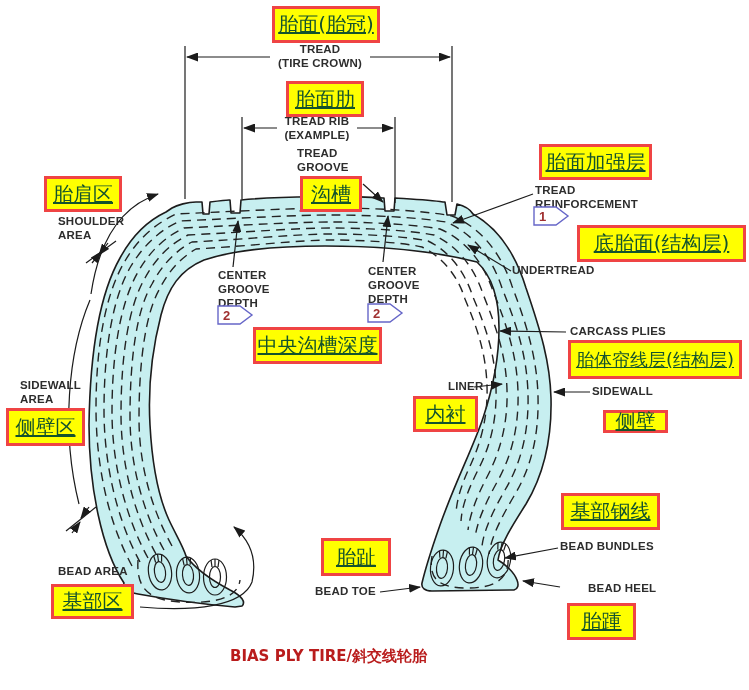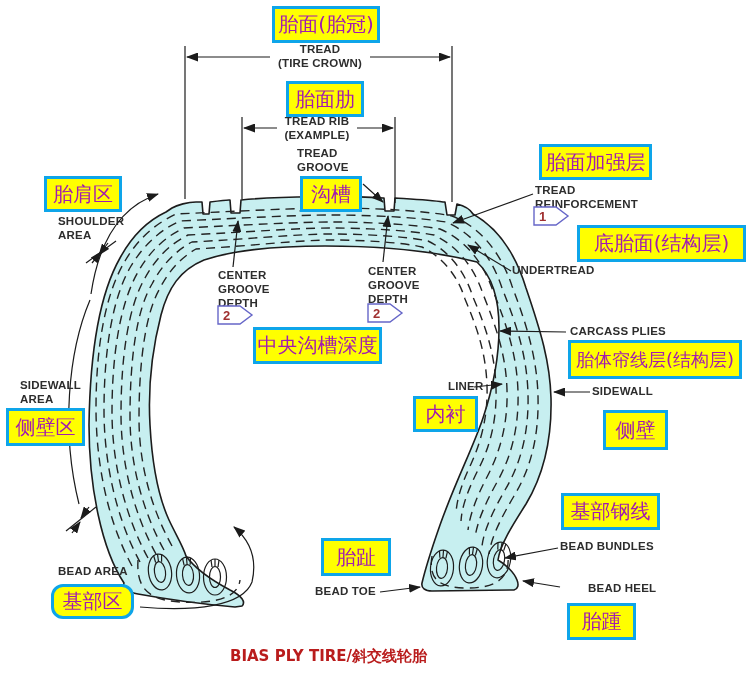--- a/index.html
+++ b/index.html
@@ -1,22 +1,22 @@
 <!DOCTYPE html>
 <html><head>
 <meta charset="utf-8">
 <style>
   html,body{margin:0;padding:0;background:#ffffff;}
   #stage{position:relative;width:749px;height:690px;background:#ffffff;overflow:hidden;
          font-family:"Liberation Sans",sans-serif;}
   #diagram-svg{position:absolute;left:0;top:0;z-index:1;}
-  .cn-box{position:absolute;z-index:3;background:#ffff00;border:3px solid #0ea5e9;
+  .cn-box{position:absolute;z-index:3;background:#ffff00;border:3px solid #ef4444;
           box-sizing:border-box;display:flex;align-items:center;justify-content:center;
-          color:#a21caf;font-size:20px;white-space:nowrap;
-          font-family:"DejaVu Sans","Liberation Sans",sans-serif;}
+          color:#14532d;font-size:20px;white-space:nowrap;
+          font-family:"DejaVu Sans","Liberation Sans",sans-serif;text-decoration:underline;}
   .cn-sm{font-size:18px;}
   .en-label{position:absolute;z-index:2;color:#2d2d2d;font-weight:bold;font-size:11.5px;
             line-height:1.2;letter-spacing:.2px;white-space:pre-line;
             font-family:"Liberation Sans",sans-serif;}
   .centered{text-align:center;}
   .flag{position:absolute;z-index:2;}
   .flag text{font:bold 13px "Liberation Sans",sans-serif;fill:#a03030;}
   #title{position:absolute;z-index:2;left:230px;top:647px;font-weight:bold;font-size:15px;
          color:#b91c1c;font-family:"DejaVu Sans","Liberation Sans",sans-serif;white-space:nowrap;}
 </style>
@@ -211,21 +211,21 @@
 
   <div class="cn-box" style="left:272px;top:6px;width:108px;height:37px;">胎面(胎冠)</div>
   <div class="cn-box" style="left:286px;top:81px;width:78px;height:36px;">胎面肋</div>
   <div class="cn-box" style="left:300px;top:176px;width:62px;height:36px;">沟槽</div>
   <div class="cn-box" style="left:44px;top:176px;width:78px;height:36px;">胎肩区</div>
   <div class="cn-box" style="left:539px;top:144px;width:113px;height:36px;">胎面加强层</div>
   <div class="cn-box" style="left:577px;top:225px;width:169px;height:37px;">底胎面(结构层)</div>
   <div class="cn-box" style="left:253px;top:327px;width:129px;height:37px;">中央沟槽深度</div>
   <div class="cn-box cn-sm" style="left:568px;top:340px;width:174px;height:39px;">胎体帘线层(结构层)</div>
   <div class="cn-box" style="left:413px;top:396px;width:65px;height:36px;">内衬</div>
-  <div class="cn-box" style="left:603px;top:410px;width:65px;height:40px;">侧壁</div>
+  <div class="cn-box" style="left:603px;top:410px;width:65px;height:23px;">侧壁</div>
   <div class="cn-box" style="left:6px;top:408px;width:79px;height:38px;">侧壁区</div>
   <div class="cn-box" style="left:561px;top:493px;width:99px;height:37px;">基部钢线</div>
   <div class="cn-box" style="left:321px;top:538px;width:70px;height:38px;">胎趾</div>
   <div class="cn-box" style="left:567px;top:603px;width:69px;height:37px;">胎踵</div>
-  <div class="cn-box" style="left:51px;top:584px;width:83px;height:35px;border-radius:12px;">基部区</div>
+  <div class="cn-box" style="left:51px;top:584px;width:83px;height:35px;">基部区</div>
 
   <div id="title">BIAS PLY TIRE/斜交线轮胎</div>
 </div>
 
 </body></html>

